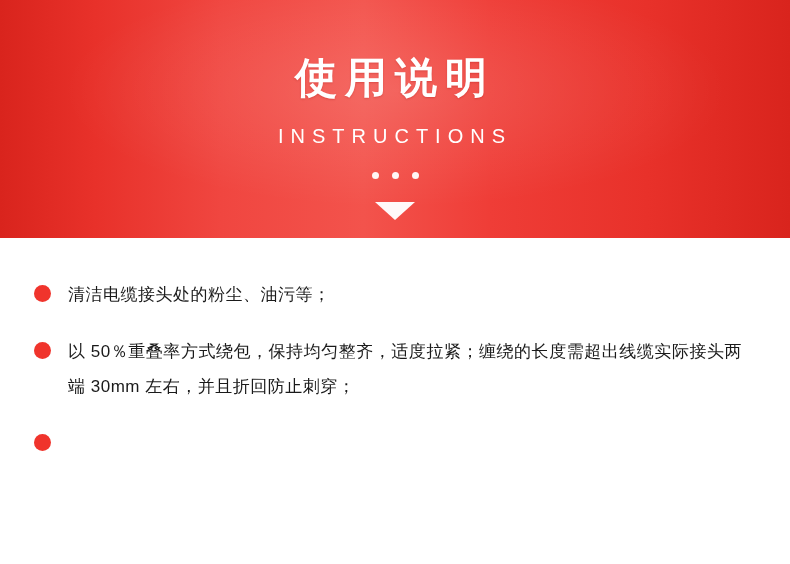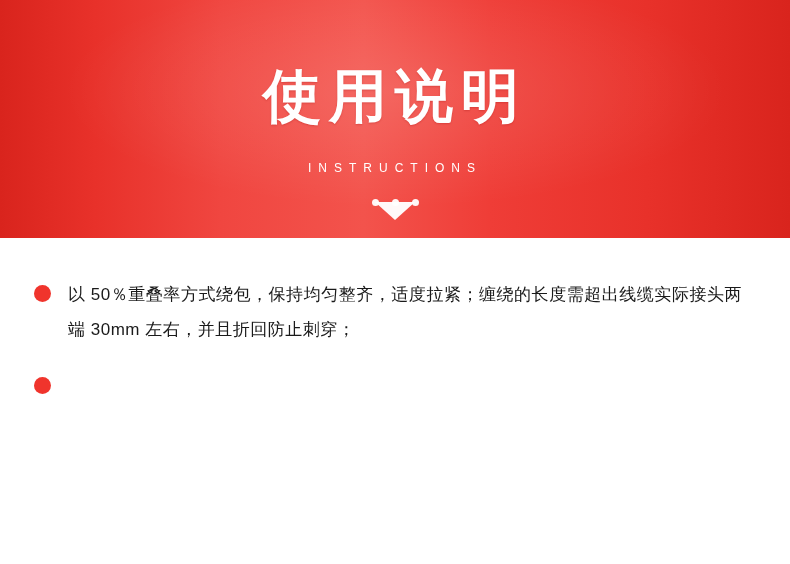--- a/index.html
+++ b/index.html
@@ -44,34 +44,34 @@
                 rgba(255,255,255,0.13) 0%,
                 rgba(255,255,255,0.0) 70%);
     pointer-events: none;
   }
   .banner-inner {
     position: relative;
     width: 100%;
     text-align: center;
   }
   .banner-title {
-    margin: 12px;
+    margin: 4px;
     padding-top: 48px;
     color: #ffffff;
-    font-size: 58px;
+    font-size: 42px;
     font-weight: bold;
     letter-spacing: 8px;
     line-height: 1.25;
     text-shadow: 0 1px 2px rgba(150,0,0,0.25);
   }
   .banner-sub {
     margin: 0;
     padding-top: 16px;
     color: #ffffff;
-    font-size: 12px;
+    font-size: 20px;
     letter-spacing: 7px;
     font-weight: normal;
   }
   .dots {
     margin-top: 24px;
     display: flex;
     justify-content: center;
     gap: 13px;
   }
   .dots span {
@@ -136,20 +136,24 @@
         <span></span>
         <span></span>
         <span></span>
       </div>
     </div>
     <div class="arrow-down"></div>
   </div>
 
   <div class="content">
 
+    <div class="item">
+      <span class="bullet"></span>
+      <span class="item-text">清洁电缆接头处的粉尘、油污等；</span>
+    </div>
 
     <div class="item">
       <span class="bullet"></span>
       <span class="item-text">以 50％重叠率方式绕包，保持均匀整齐，适度拉紧；缠绕的长度需超出线缆实际接头两端 30mm 左右，并且折回防止刺穿；</span>
     </div>
 
     <div class="item">
       <span class="bullet"></span>
     </div>
 

